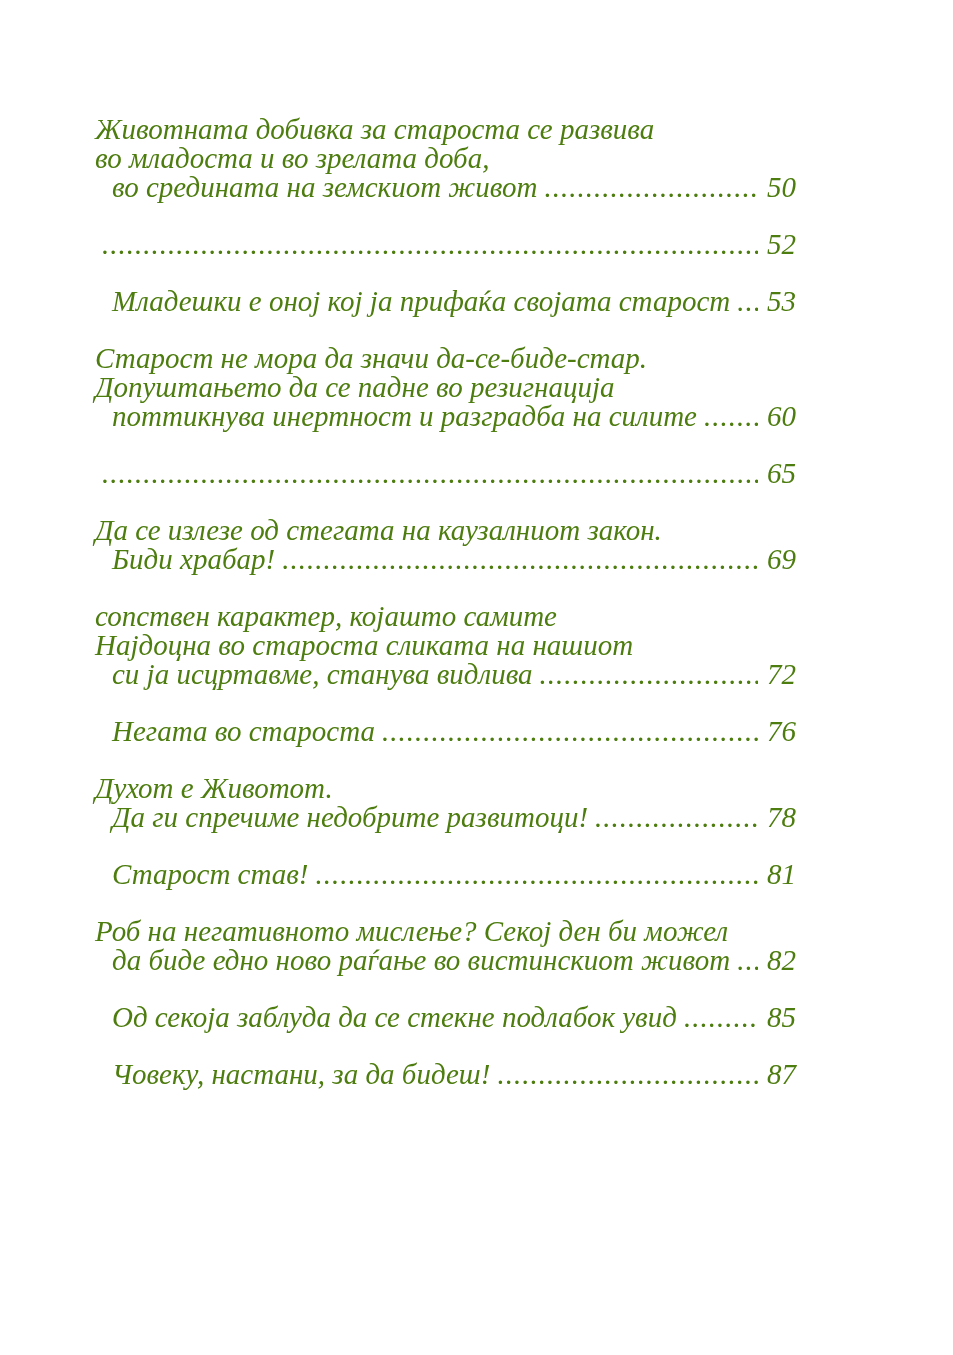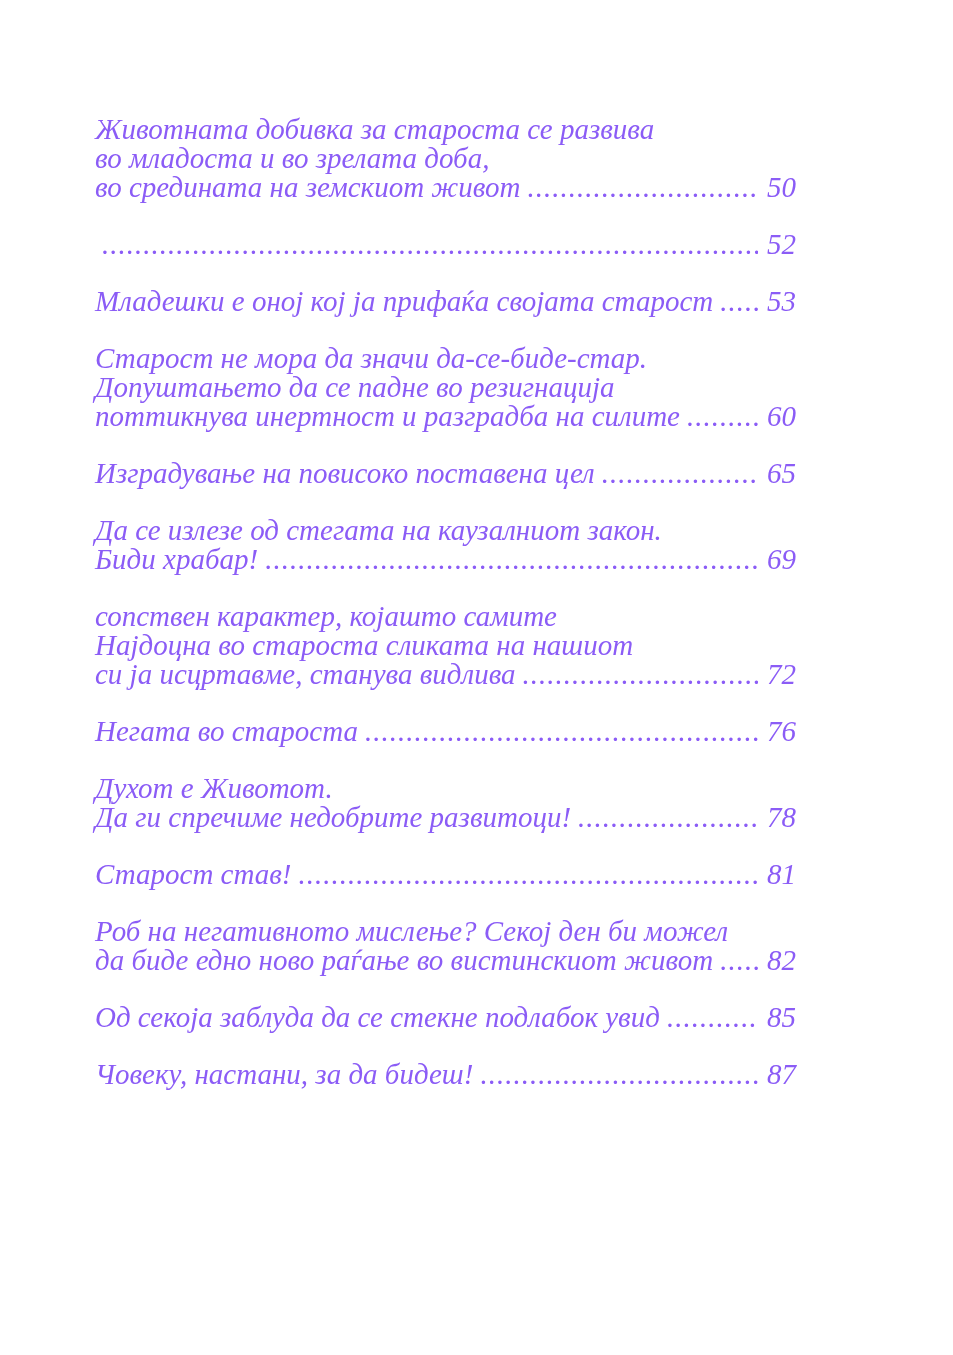--- a/index.html
+++ b/index.html
@@ -8,21 +8,21 @@
     background: #ffffff;
   }
   .page {
     position: relative;
     width: 953px;
     height: 1355px;
     background: #ffffff;
     overflow: hidden;
     font-family: "Liberation Serif", serif;
     font-style: italic;
-    color: #8b5cf6;
+    color: #4d7c0f;
   }
   .toc {
     position: absolute;
     left: 95px;
     top: 115px;
     width: 701px;
     font-size: 29px;
     line-height: 29px;
   }
   .toc-entry {
@@ -31,20 +31,21 @@
   .toc-line {
     white-space: nowrap;
   }
   .toc-lastline {
     display: flex;
     align-items: baseline;
   }
   .toc-line-text {
     white-space: nowrap;
     flex: 0 0 auto;
+    margin-left: 17px;
   }
   .dots {
     flex: 1 1 auto;
     min-width: 0;
     overflow: hidden;
     white-space: nowrap;
     letter-spacing: 1px;
     padding-left: 7px;
   }
   .pagenum {
@@ -84,21 +85,20 @@
         <div class="toc-line">Старост не мора да значи да-се-биде-стар.</div>
         <div class="toc-line">Допуштањето да се падне во резигнација</div>
         <div class="toc-lastline">
           <span class="toc-line-text">поттикнува инертност и разградба на силите</span>
           <span class="dots">................................................................................................................................................................</span>
           <span class="pagenum">60</span>
         </div>
       </div>
       <div class="toc-entry">
         <div class="toc-lastline">
-          <span class="toc-line-text">Изградување на повисоко поставена цел</span>
           <span class="dots">................................................................................................................................................................</span>
           <span class="pagenum">65</span>
         </div>
       </div>
       <div class="toc-entry">
         <div class="toc-line">Да се излезе од стегата на каузалниот закон.</div>
         <div class="toc-lastline">
           <span class="toc-line-text">Биди храбар!</span>
           <span class="dots">................................................................................................................................................................</span>
           <span class="pagenum">69</span>

